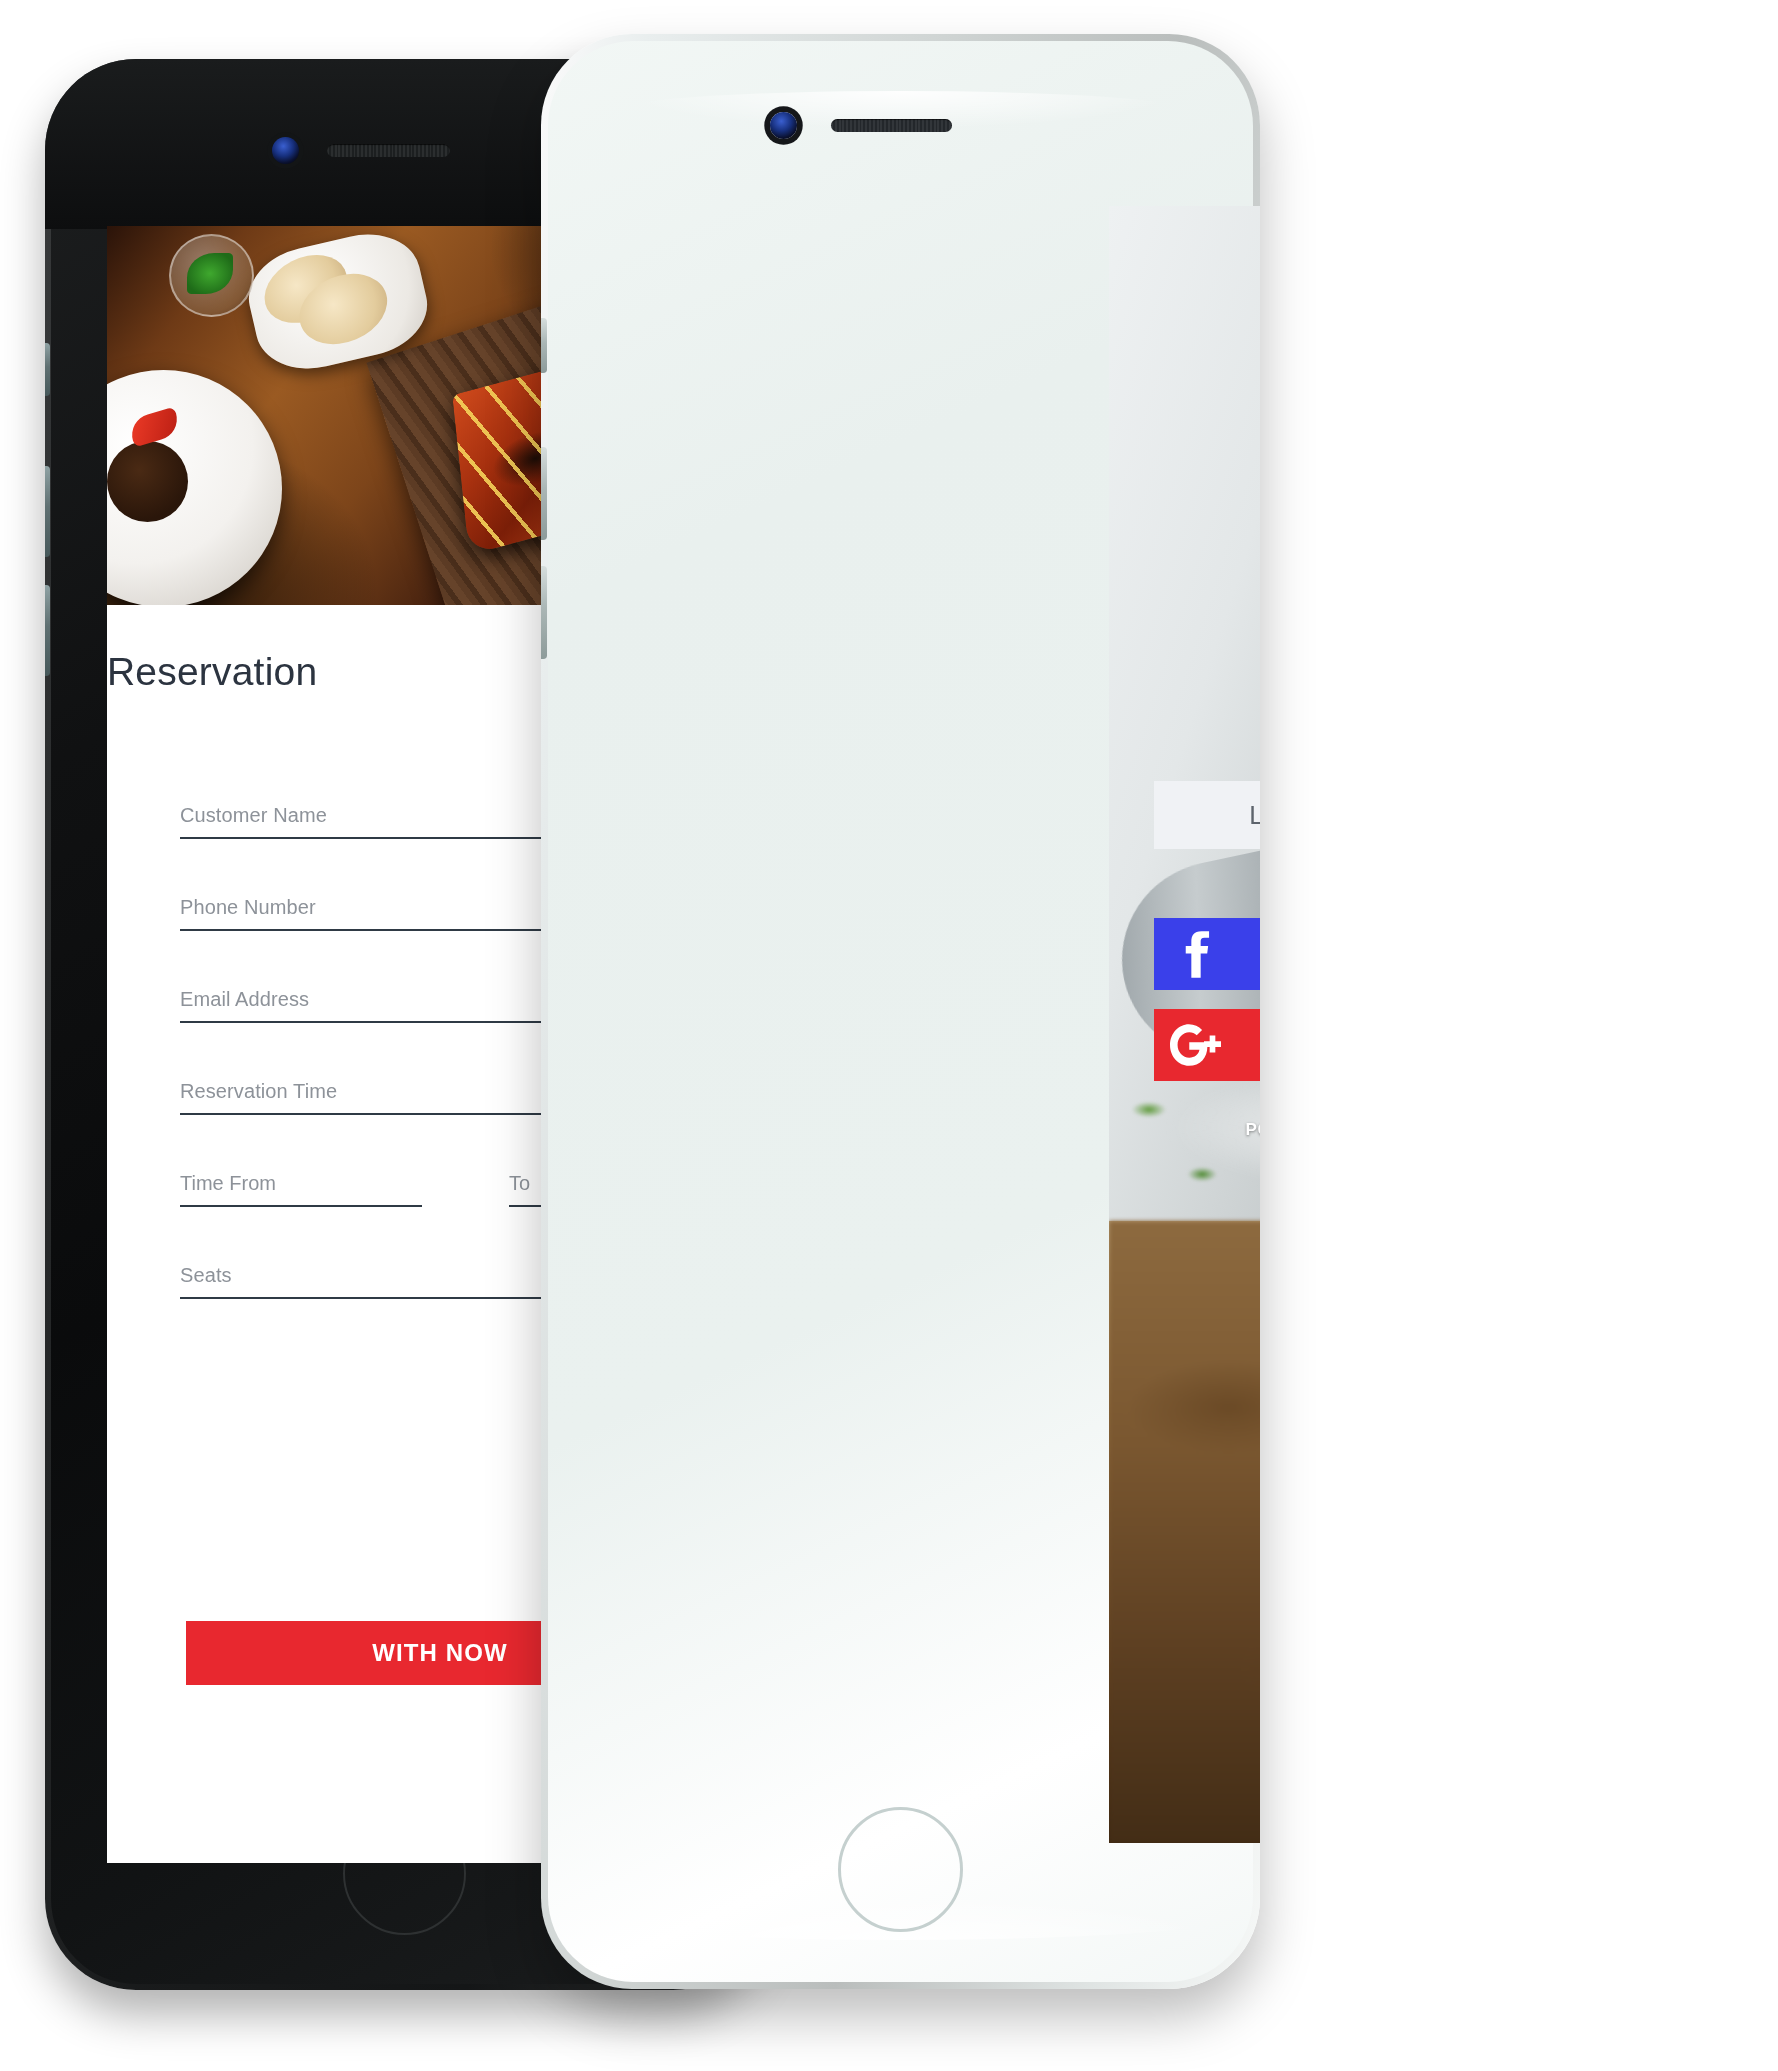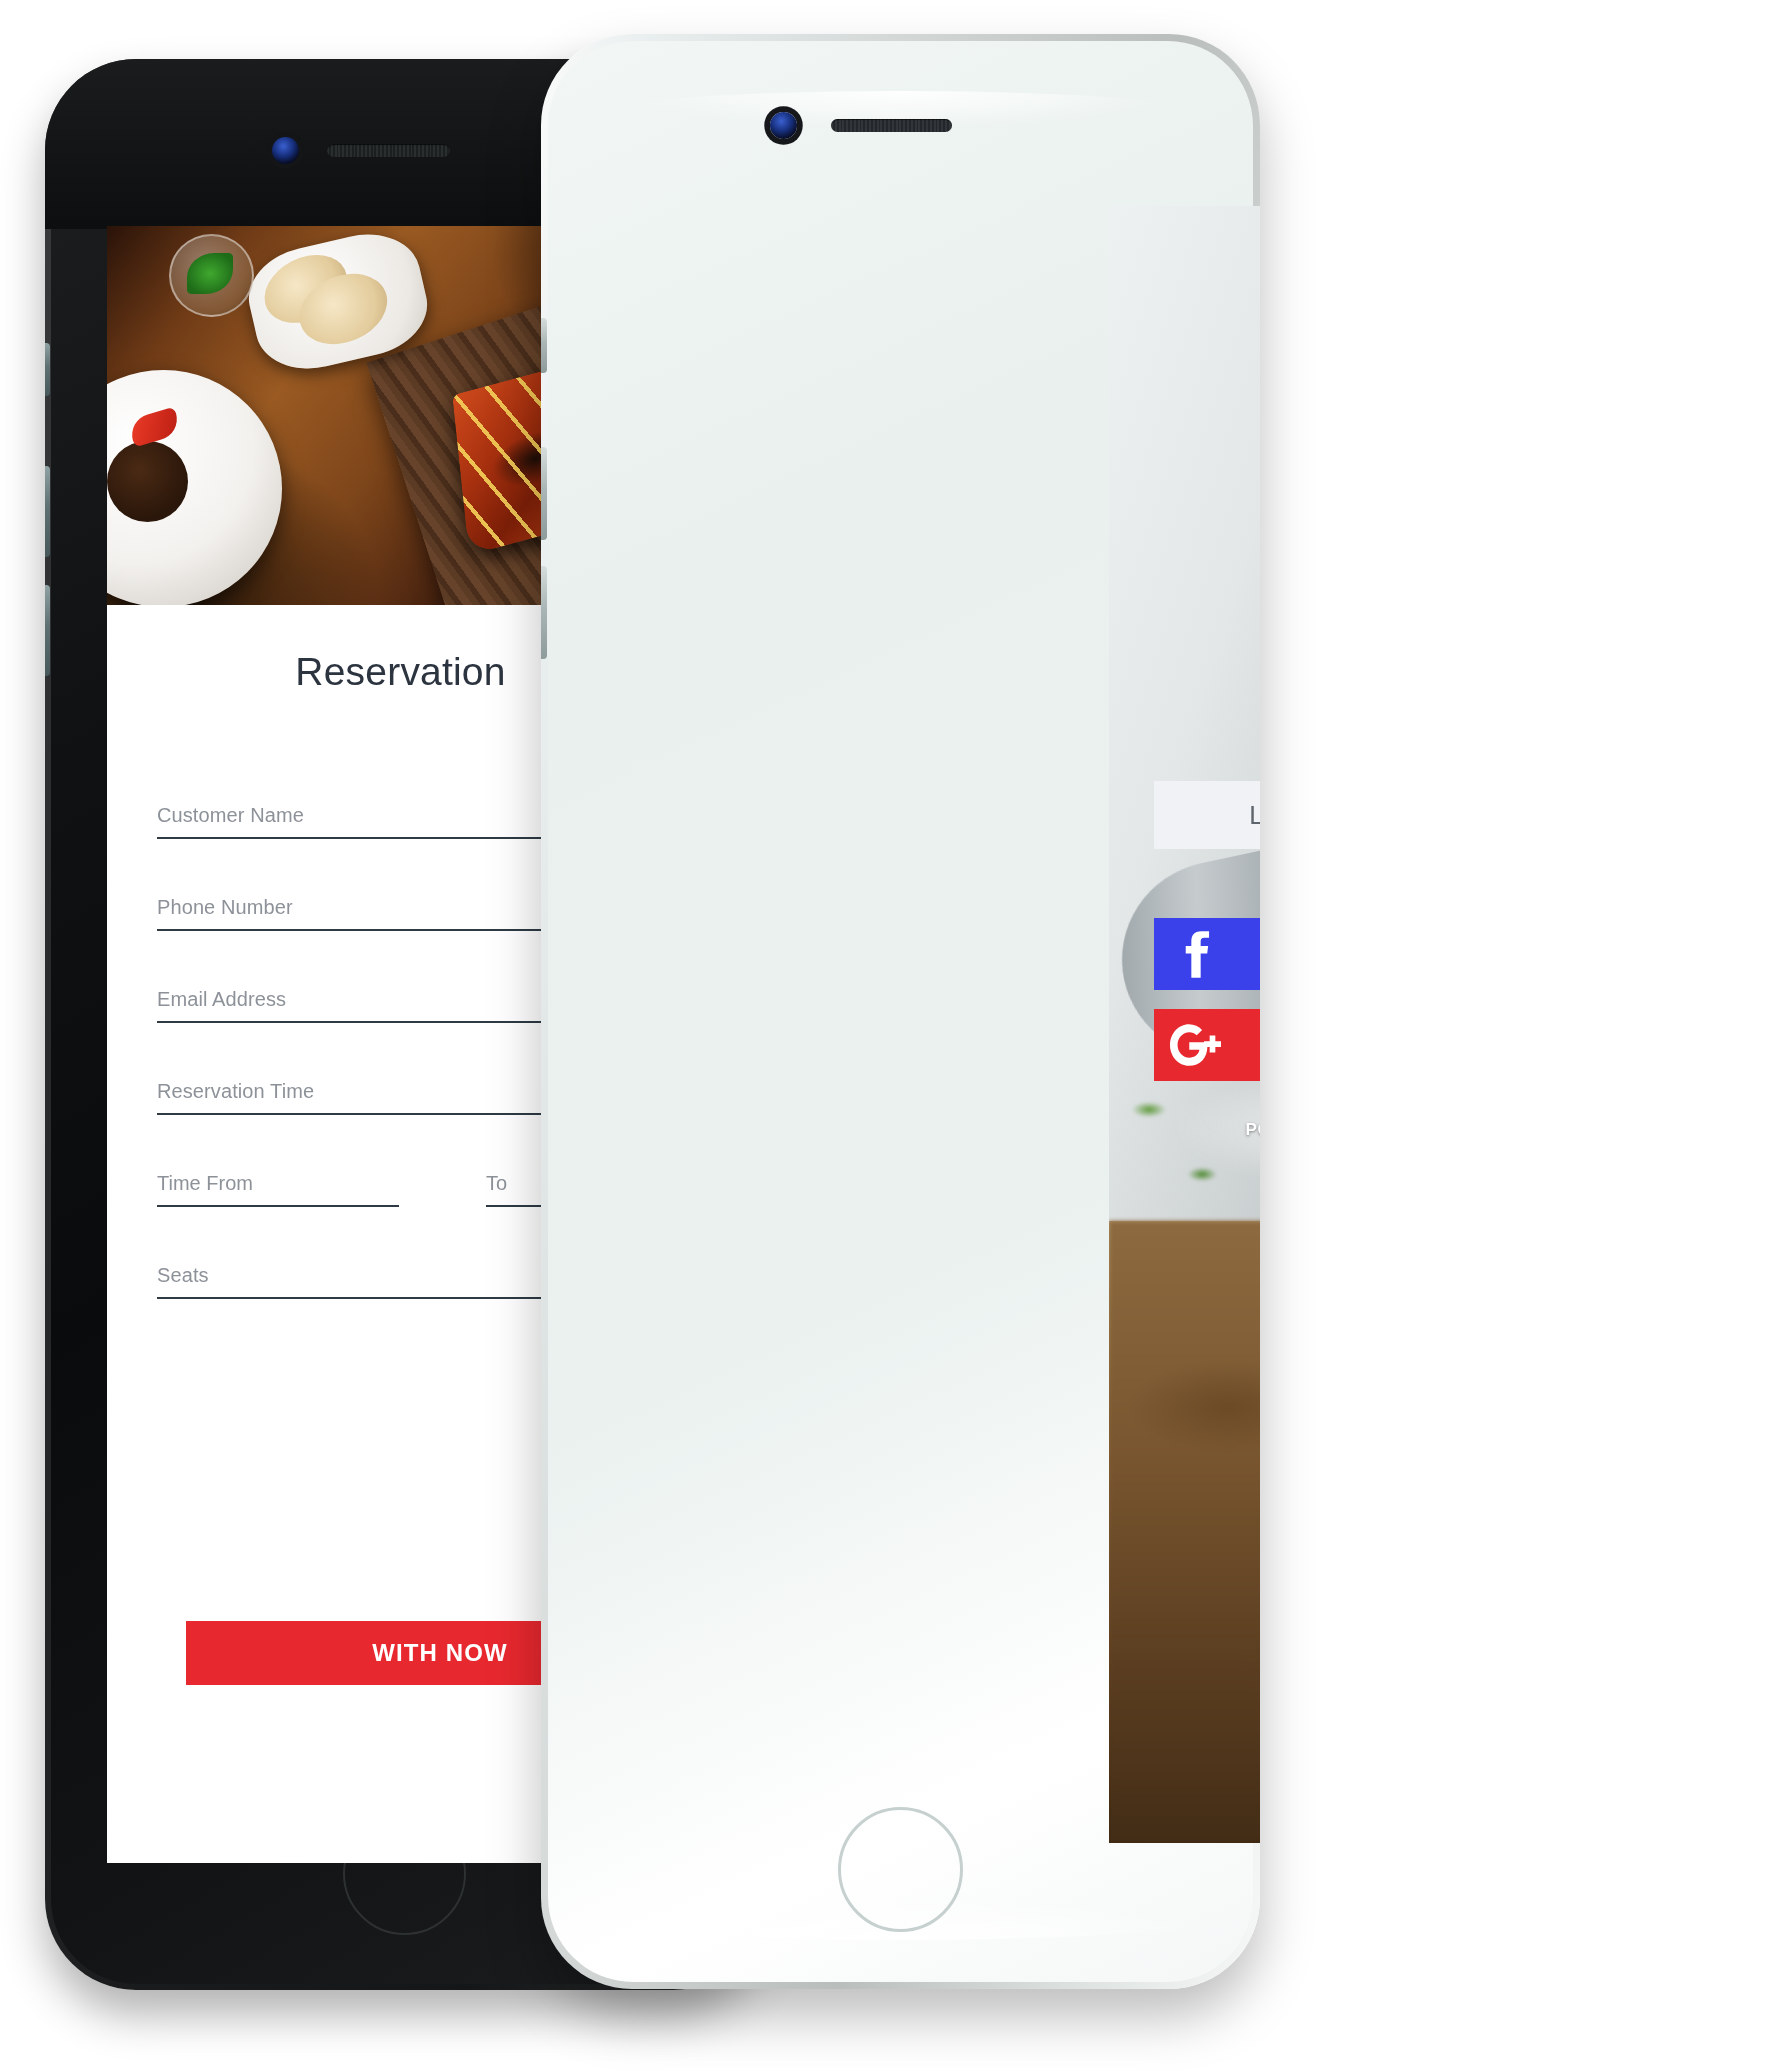--- a/index.html
+++ b/index.html
@@ -174,24 +174,24 @@
   }
   .fp-chilies::after{
     content:""; position:absolute; left:42%; top:-5.7px; width:15px; height:55px;
     border-radius:9.5px; transform:rotate(16deg);
     background: linear-gradient(180deg,#f04a22,#c41e0e);
   }
 
   
   .form-area { position:absolute; left:0; top:379px; right:0; bottom:0; background:#fff; }
   .form-title {
-    text-align:center; font-size:39px; color:#2c3440; font-weight:400;
+    text-align:left; font-size:39px; color:#2c3440; font-weight:400;
     letter-spacing:0.2px; margin-top:45px;
   }
-  .fields { margin-top:66px; padding-left:50px;text-decoration:underline; }
+  .fields { margin-top:66px; padding-left:73px;text-decoration:underline; }
   .field { position:relative; height:92px; }
   .field .lbl {
     position:absolute; left:0; bottom:24.6px;
     font-size:20px; color:#8d9299; font-weight:400; letter-spacing:0.1px;
   }
   .field .rule {
     position:absolute; left:0; right:0; bottom:13.2px; height:1.9px; background:#2f3a45;
   }
   .field-row { position:relative; height:92px; }
   .field-row .half-from { position:absolute; left:0; width:242px; top:0; bottom:0; }

